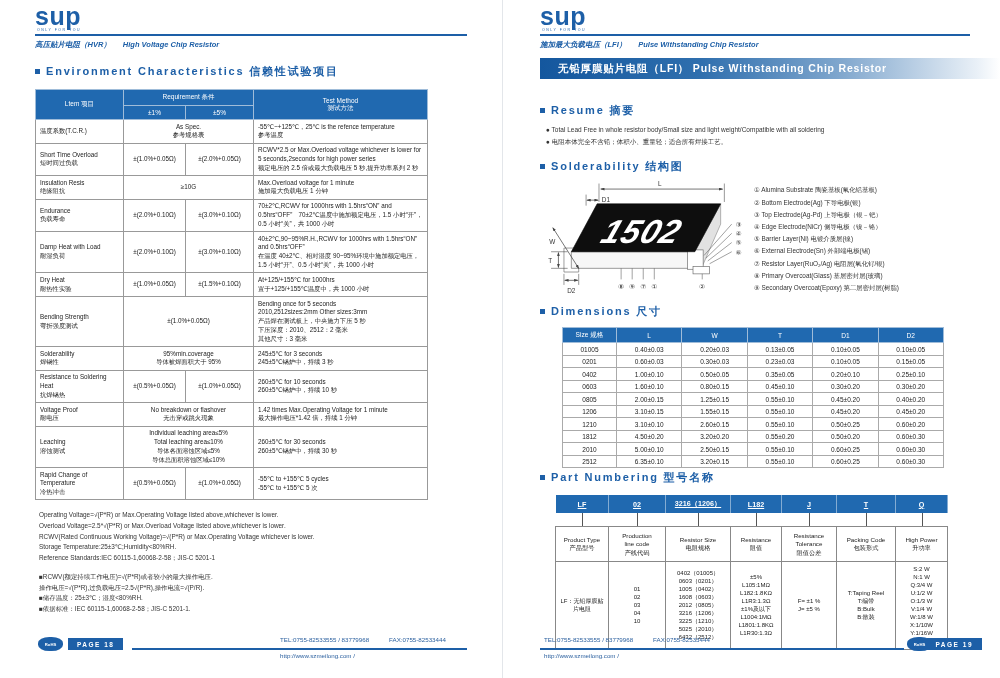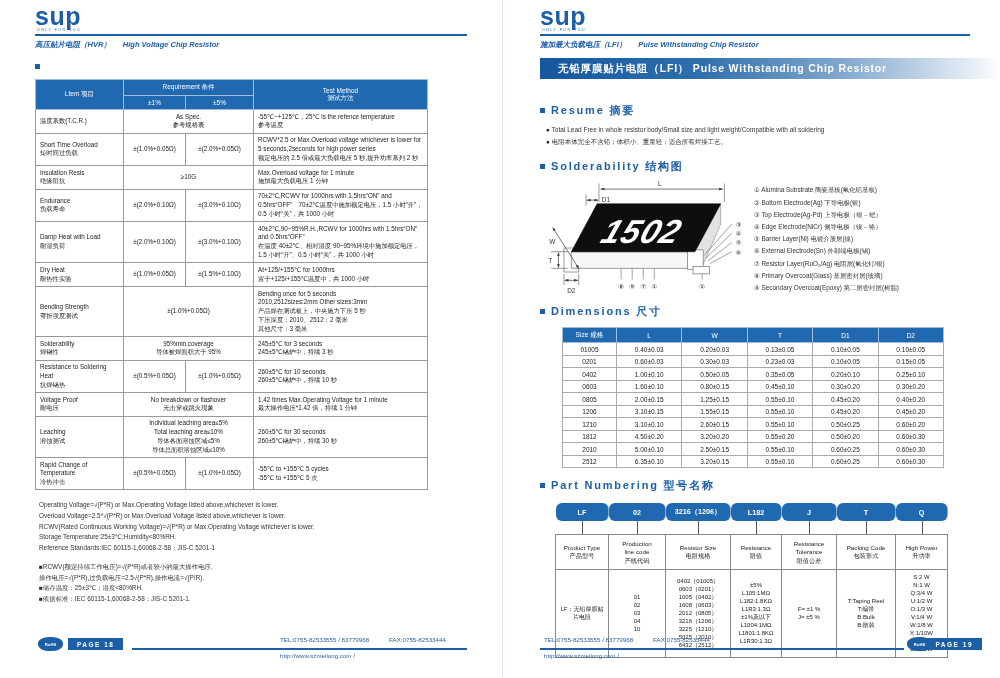--- a/index.html
+++ b/index.html
@@ -54,23 +54,23 @@
 
   
   .dims { margin:8px 0 0 22px; width:382px; table-layout:fixed; border:1px solid #777; }
   .dims th { background:#2069b0; color:#fff; font-size:6.6px; font-weight:normal; border:1px solid #9fbcd9; height:15px; }
   .dims td { border:1px solid #aaa; font-size:6.5px; text-align:center; height:12.5px; color:#222; }
   .dims th:first-child, .dims td:first-child { width:54px; }
 
   
   .pn { margin:10px 0 0 16px; width:394px; }
   .pn-row { display:grid; grid-template-columns:53px 57px 65px 51px 55px 59px 52px; }
-  .pn-code-cell { background:#2069b0; color:#fff; font-size:7.2px; font-weight:bold; 
+  .pn-code-cell { background:#2069b0; color:#fff; font-size:7.2px; font-weight:bold; text-decoration:underline;
                   display:flex; align-items:center; justify-content:center; height:18px;
-                  border-right:1px solid rgba(255,255,255,.45);border-radius:6px; }
+                  border-right:1px solid rgba(255,255,255,.45); }
   .pn-conn-cell { height:14px; }
   .pn-conn-cell .tick { display:block; width:1px; height:100%; background:#555; margin:0 auto; }
   .pn-box { border:1px solid #888; margin:-1px 0 0 -1px; background:#fff; white-space:pre-line;
             display:flex; align-items:center; justify-content:center; text-align:center; }
   .pn-label-cell  { font-size:6.2px; line-height:1.35; min-height:36px; padding:3px 1px; color:#222; }
   .pn-detail-cell { font-size:6.0px; line-height:1.32; min-height:80px; padding:4px 1px; color:#222; }
 
   
   .footer { position:absolute; top:633px; height:34px; }
   .footer-left  { left:22px;  width:445px; }
@@ -111,20 +111,21 @@
     <div class="brand-logo">sup</div>
     <div class="brand-tag">ONLY FOR YOU</div>
   </div>
   <div class="rule"></div>
   <div class="subtitle">
     <span>高压贴片电阻（HVR）</span><span>High Voltage Chip Resistor</span>
   </div>
 
   <h2 class="sec">
     <span class="sq"></span>
+    <span>Environment Characteristics 信赖性试验项目</span>
   </h2>
 
   <table class="env">
     <colgroup>
         <col class="c1">
         <col class="c2">
         <col class="c3">
         <col class="c4">
       </colgroup>
     <thead>
@@ -449,21 +450,21 @@
           <td>2512</td>
           <td>6.35±0.10</td>
           <td>3.20±0.15</td>
           <td>0.55±0.10</td>
           <td>0.60±0.25</td>
           <td>0.60±0.30</td>
         </tr>
       </tbody>
   </table>
 
-  <h2 class="sec" style="margin-top:10px">
+  <h2 class="sec" style="margin-top:2px">
     <span class="sq"></span>
     <span>Part Numbering 型号名称</span>
   </h2>
 
   <div class="pn">
     <div class="pn-row" id="pn-codes">
         <div class="pn-code-cell">LF</div>
         <div class="pn-code-cell">02</div>
         <div class="pn-code-cell">3216（1206）</div>
         <div class="pn-code-cell">L182</div>

